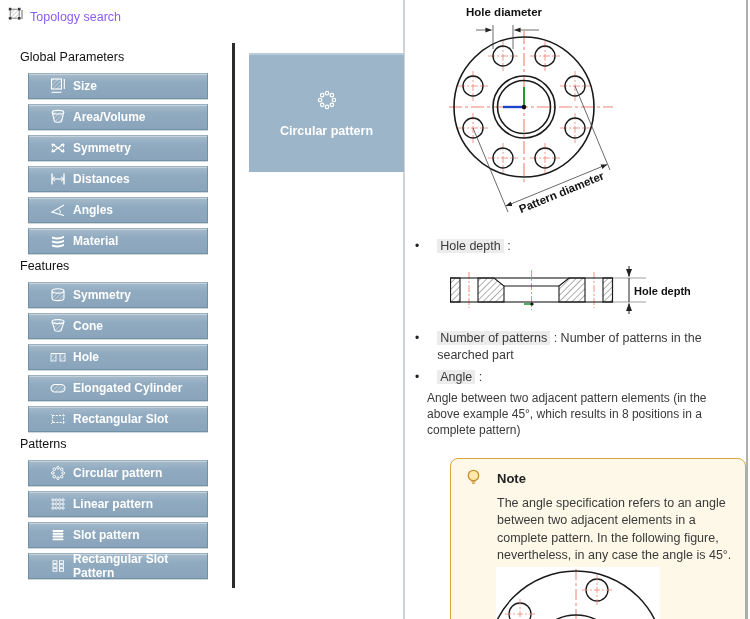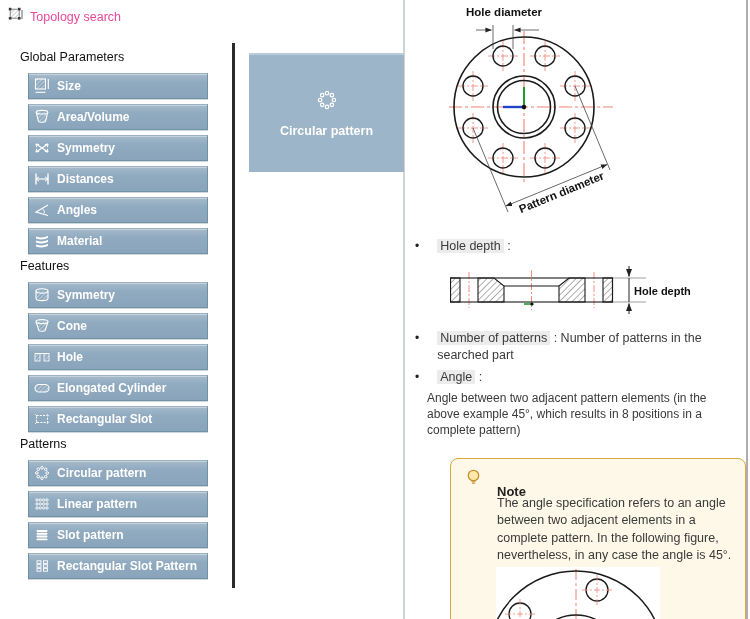--- a/index.html
+++ b/index.html
@@ -2,29 +2,29 @@
 <html><head>
 <meta charset="utf-8">
 <style>
   * { margin:0; padding:0; box-sizing:border-box; }
   html,body { background:#fff; }
   body { width:750px; height:619px; overflow:hidden; font-family:"Liberation Sans",sans-serif; position:relative; }
   #app { position:absolute; left:0; top:0; width:750px; height:619px; background:#fff; overflow:hidden; }
 
   
   .hdr { position:absolute; left:8px; top:7px; display:flex; align-items:center; gap:7px; }
-  .hdr-title { color:#ec4899; font-size:12.5px; }
+  .hdr-title { color:#8b5cf6; font-size:12.5px; }
 
   
   .group-heading { position:absolute; left:20px; font-size:12.5px; font-weight:normal; color:#111; }
   .sbtn { position:absolute; left:28px; width:180px; height:26px;
           background:linear-gradient(180deg,#a6bbcb 0%,#90aac0 35%,#8aa4bb 100%);
           border:1px solid #7191a5; border-top-color:#9cb2c4;
           box-shadow:inset 0 1px 0 rgba(255,255,255,.35), 0 1px 0 rgba(120,140,155,.35);
-          display:flex; align-items:center; gap:7px; padding:0 4px;
+          display:flex; align-items:center; gap:7px; padding:0 20px;
           color:#fff; font-weight:bold; font-size:12px; cursor:pointer; }
   .sbtn .ic { width:17px; height:17px; display:flex; align-items:center; justify-content:center; flex:0 0 auto; }
 
   
   .vline-black { position:absolute; left:232px; top:43px; width:2.5px; height:545px; background:#2b2b2b; }
   .vline-sep   { position:absolute; left:403px; top:0; width:1.5px; height:619px; background:#cfd3d6; }
   .vline-right { position:absolute; left:746px; top:0; width:1.5px; height:619px; background:#aeaeae; }
 
   
   .preview { position:absolute; left:249px; top:53px; width:155px; height:119px;
@@ -37,21 +37,21 @@
   .bullet .dot { font-size:12px; color:#222; }
   .term { background:#ececec; padding:0 3px; }
   .btext { display:inline-block;padding-left:12px; }
   .para { position:absolute; left:427px; font-size:12px; color:#3a3a3a; line-height:1.33; }
 
   .fig { position:absolute; }
 
   
   .note { position:absolute; left:450px; top:458px; width:296px; height:220px;
           background:#fdf8e7; border:1px solid #d9a843; border-radius:8px; }
-  .note-title { position:absolute; left:46px; top:12px; font-size:13px; font-weight:bold; color:#222;margin-top:13px; }
+  .note-title { position:absolute; left:46px; top:12px; font-size:13px; font-weight:bold; color:#222; }
   .note-text  { position:absolute; left:46px; top:36px; width:250px; font-size:12.5px; color:#3a3a3a; line-height:1.38; }
   .note-bulb  { position:absolute; left:13px; top:9px; }
   .note-fig   { position:absolute; left:45px; top:108px; width:164px; height:120px; background:#fff; }
 </style>
 </head>
 <body>
 
 <div id="app">
 
   <svg width="0" height="0" style="position:absolute" aria-hidden="true">

